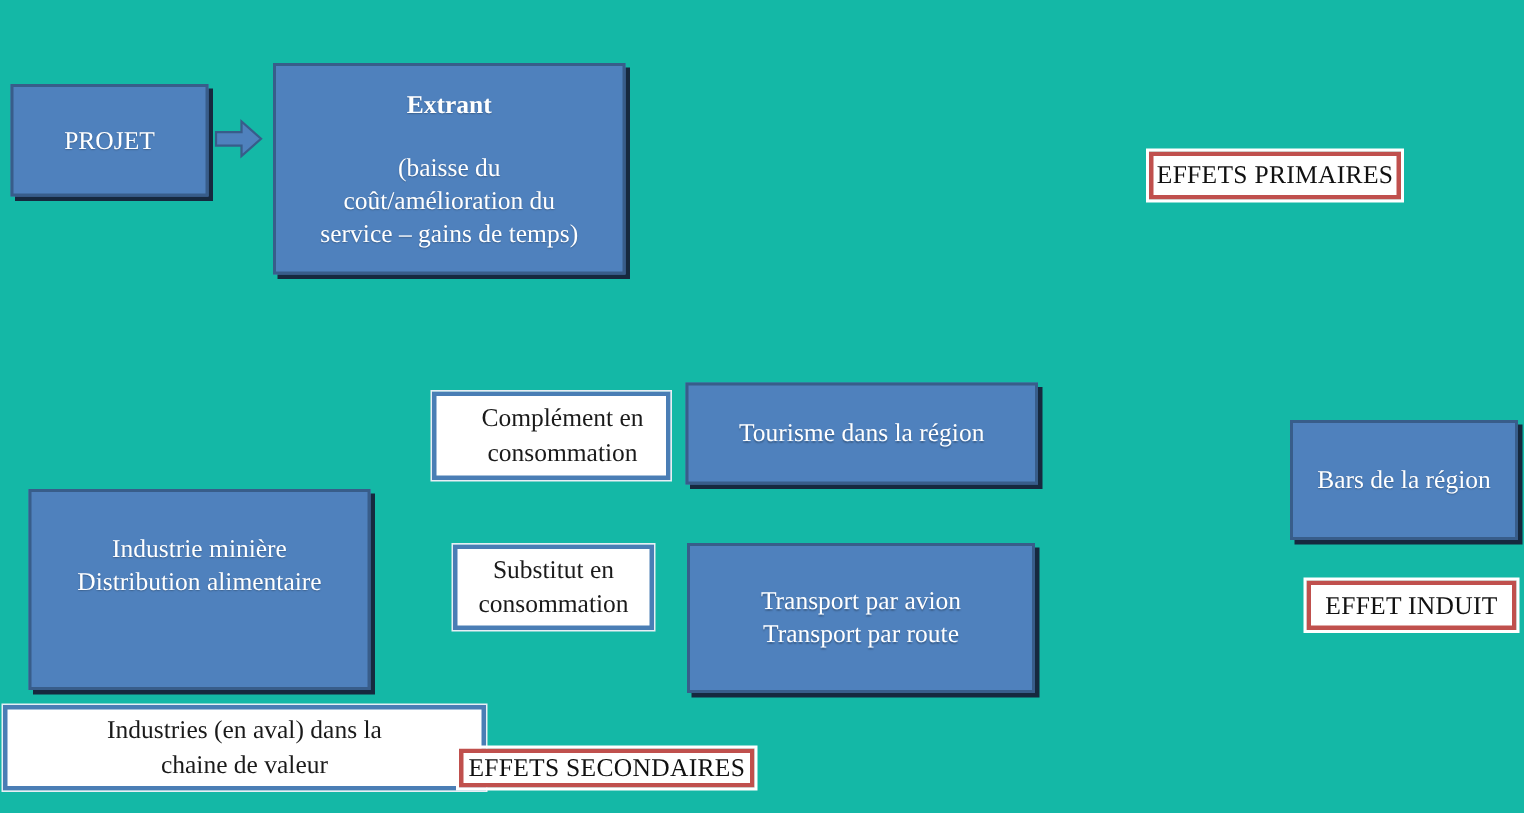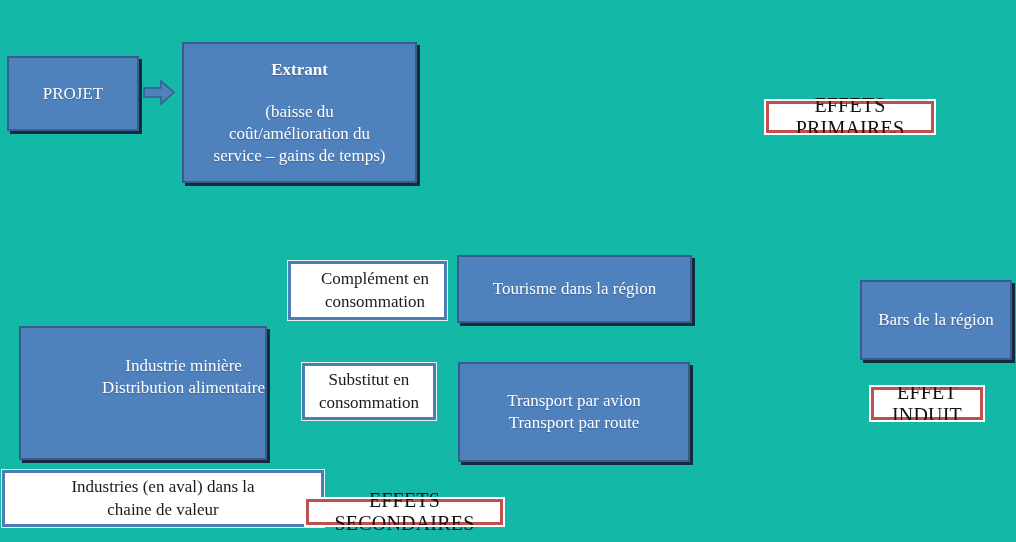--- a/index.html
+++ b/index.html
@@ -45,21 +45,21 @@
     outline: 1px solid #e8eef5;
     color: #1a1a1a;
     font-size: 17px;
     line-height: 1.3;
   }
   .white-red-box {
     background: #ffffff;
     border: 3px solid #C0504D;
     outline: 2px solid #ffffff;
     color: #111111;
-    font-size: 20px;
+    font-size: 17px;
     letter-spacing: 0.2px;
   }
   .arrow-wrap {
     position: absolute;
     line-height: 0;
   }
 </style>
 </head>
 <body>
 
@@ -94,36 +94,36 @@
   </div>
 
   <div class="box blue-box" style="left:457px; top:255px; width:235px; height:68px;">
     <span>Tourisme dans la région</span>
   </div>
 
   <div class="box blue-box" style="left:860px; top:280px; width:152px; height:80px;">
     <span>Bars de la région</span>
   </div>
 
-  <div class="box blue-box" style="left:19px; top:326px; width:248px; height:134px; padding-bottom:32px;align-items:flex-end;">
+  <div class="box blue-box" style="left:19px; top:326px; width:228px; height:134px; padding-bottom:32px;">
     <span>Industrie minière
 Distribution alimentaire</span>
   </div>
 
   <div class="box white-blue-box" style="left:302px; top:363px; width:134px; height:57px;">
     <span>Substitut en
 consommation</span>
   </div>
 
   <div class="box blue-box" style="left:458px; top:362px; width:232px; height:100px;">
     <span>Transport par avion
 Transport par route</span>
   </div>
 
-  <div class="box white-red-box" style="left:871px; top:387px; width:112px; height:33px;">
+  <div class="box white-red-box" style="left:871px; top:387px; width:140px; height:33px;">
     <span>EFFET INDUIT</span>
   </div>
 
   <div class="box white-blue-box" style="left:2px; top:470px; width:322px; height:57px;">
     <span>Industries (en aval) dans la
 chaine de valeur</span>
   </div>
 
   <div class="box white-red-box" style="left:306px; top:499px; width:197px; height:26px;">
     <span>EFFETS SECONDAIRES</span>

